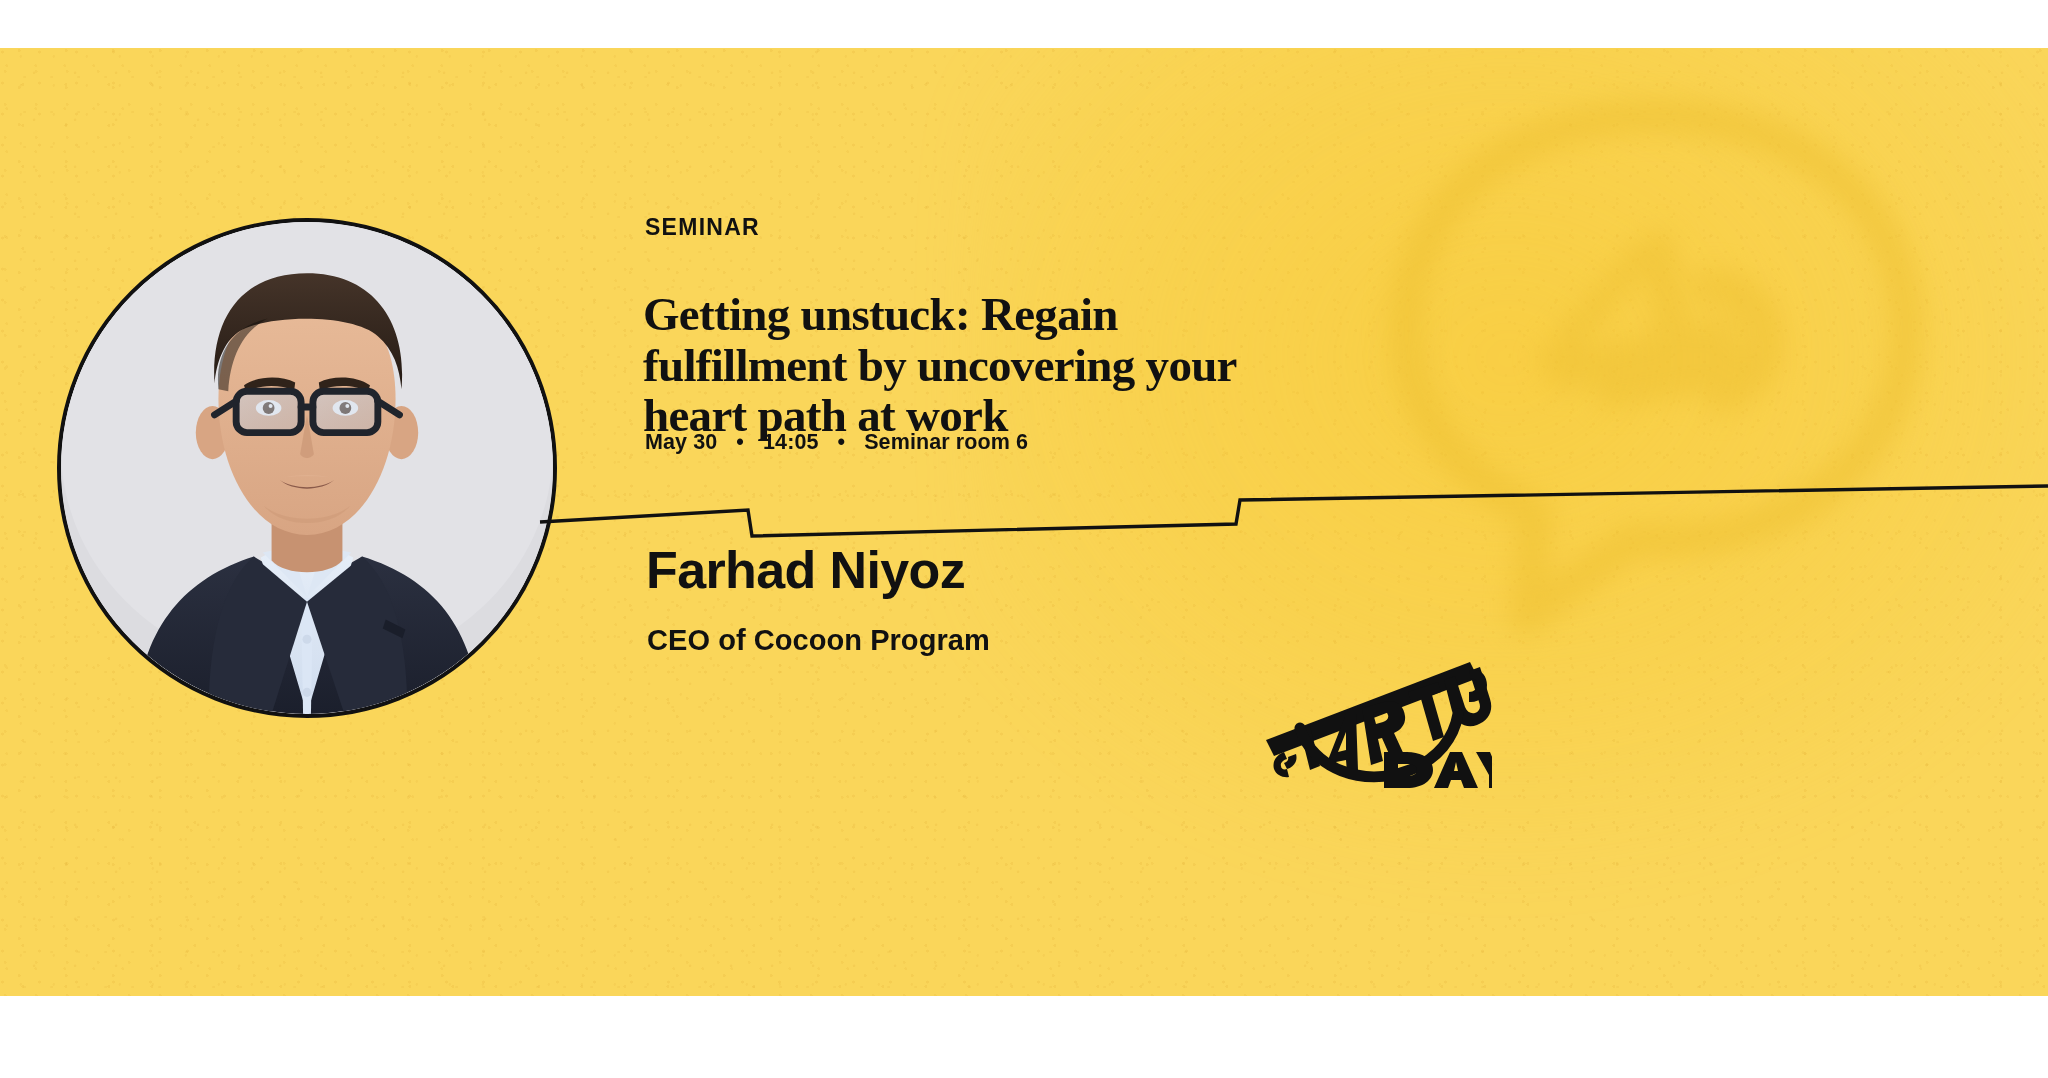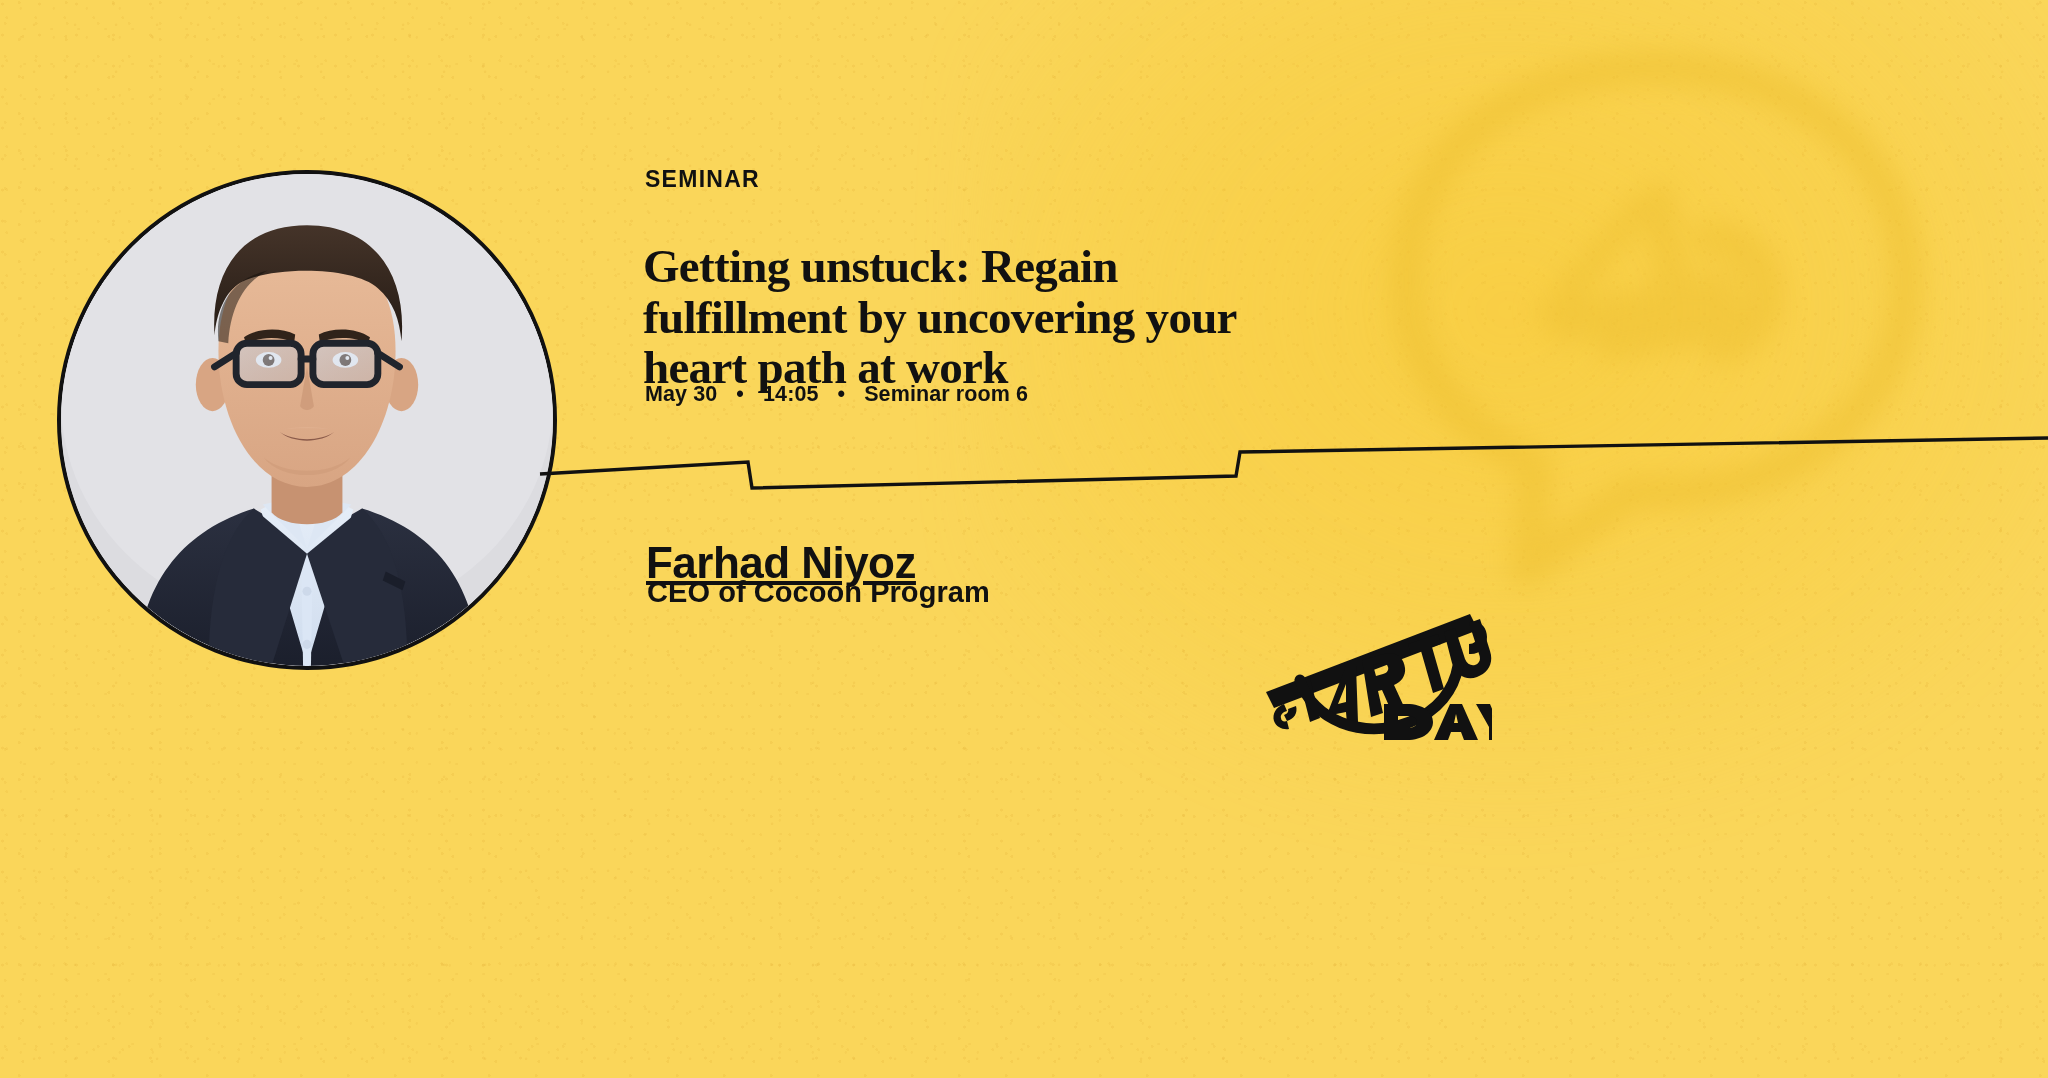--- a/index.html
+++ b/index.html
@@ -4,25 +4,26 @@
 <style>
   html, body {
     margin: 0;
     padding: 0;
     background: #ffffff;
   }
 
   #banner {
     position: relative;
     width: 2048px;
-    height: 1078px;
+    height: 948px;
     overflow: hidden;
     background-color: #d946ef;
     font-family: "Liberation Sans", sans-serif;
     color: #111111;
+    margin-top: 48px;
   }
 
   
   .bg-base {
     position: absolute;
     inset: 0;
     background-color: #fad65a;
   }
 
   
@@ -134,26 +135,25 @@
   .meta .sep {
     display: inline-block;
     margin: 0 19px;
     font-size: 21.5px;
     line-height: 1;
   }
 
   .speaker-name {
     position: absolute;
     left: 646px;
-    top: 541px;
-    font-size: 44px;
+    top: 496px;
+    font-size: 52px;
     font-weight: 800;
     letter-spacing: -.012em;
     line-height: 1;
-    text-decoration: underline;
   }
 
   .speaker-role {
     position: absolute;
     left: 647px;
     top: 578px;
     font-size: 29px;
     font-weight: 700;
     letter-spacing: .002em;
     line-height: 1;

